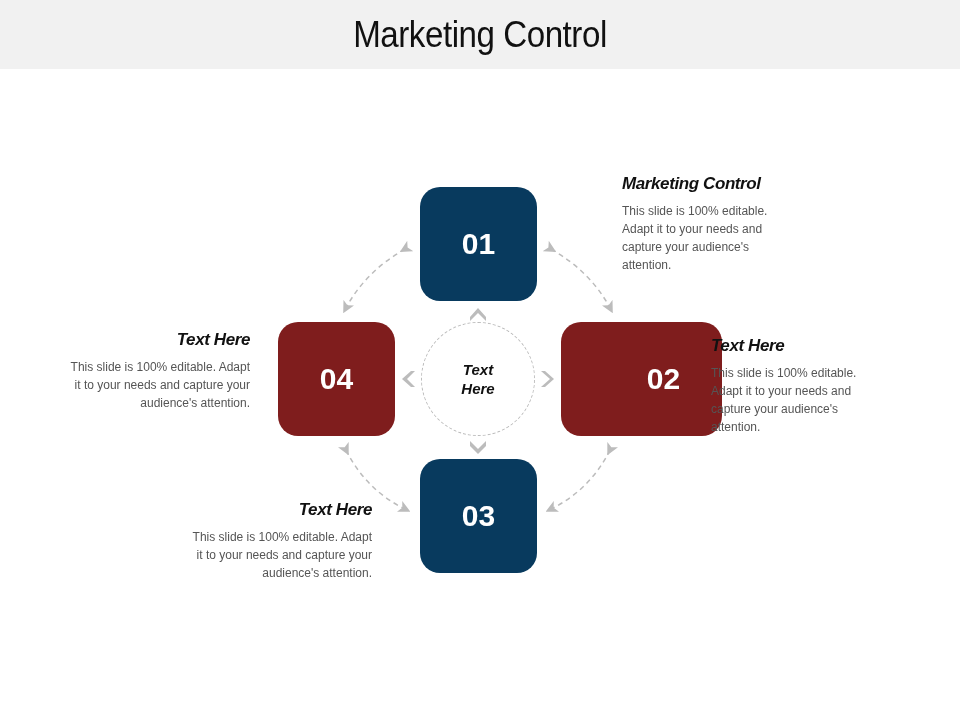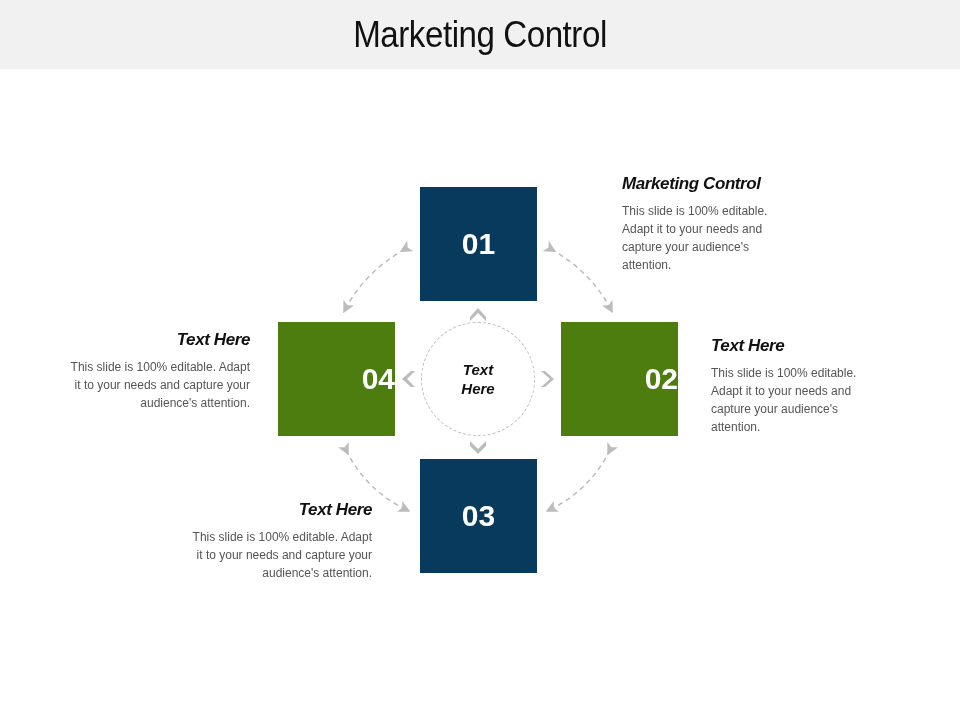--- a/index.html
+++ b/index.html
@@ -1,21 +1,21 @@
 <!DOCTYPE html>
 <html><head>
 <meta charset="utf-8">
 <style>
   html, body { margin: 0; padding: 0; }
   body { width: 960px; height: 720px; background: #ffffff; position: relative; overflow: hidden; font-family: "Liberation Sans", sans-serif; }
   .header { position: absolute; left: 0; top: 0; width: 960px; height: 69px; background: #f1f1f1; }
   .title { position: absolute; left: 0; top: 14px; width: 960px; text-align: center; font-size: 36px; color: #111; letter-spacing: -0.5px; transform: scaleX(0.92); }
-  .box { position: absolute; width: 117px; height: 114px; display: flex; align-items: center; justify-content: center; color: #fff; font-weight: bold; font-size: 30px; }
+  .box { position: absolute; width: 117px; height: 114px; display: flex; align-items: center; justify-content: center; color: #fff; font-weight: bold; font-size: 30px; border-radius: 20px; }
   .box.dark { background: #083a5e; }
-  .box.light { background: #4d7c0f; justify-content: flex-end; }
+  .box.light { background: #7f1d1d; }
   .circle { position: absolute; left: 421px; top: 322px; width: 112px; height: 112px; border: 1px dashed #bcbcbc; border-radius: 50%; display: flex; align-items: center; justify-content: center; text-align: center; }
   .circle-label { font-style: italic; font-weight: bold; font-size: 15px; line-height: 19px; color: #111; width: 60px; }
   .block { position: absolute; width: 180px; }
   .block .h { font-style: italic; font-weight: bold; font-size: 17px; color: #111; letter-spacing: -0.4px; margin-bottom: 8px; }
   .block .p { font-size: 12px; line-height: 18px; color: #555; }
   .block.right-align { text-align: right; }
   svg.overlay { position: absolute; left: 0; top: 0; }
 </style>
 </head>
 <body>
@@ -38,21 +38,21 @@
 
   <path d="M470,317 L478,308 L486,317 L486,321 L478,313 L470,321 Z" fill="#bcbcbc"></path>
   <path d="M470,441 L478,449 L486,441 L486,446 L478,454 L470,446 Z" fill="#bcbcbc"></path>
   <path d="M411,371 L402,379 L411,387 L415,387 L407,379 L415,371 Z" fill="#bcbcbc"></path>
   <path d="M541,371 L550,379 L541,387 L545,387 L554,379 L545,371 Z" fill="#bcbcbc"></path>
 </svg>
 
 <div class="box dark" style="left:420px;top:187px;">
   <span>01</span>
 </div>
-<div class="box light" style="left:561px;top:322px;">
+<div class="box light" style="left:561px;top:322px;padding-left:44px;">
   <span>02</span>
 </div>
 <div class="box dark" style="left:420px;top:459px;">
   <span>03</span>
 </div>
 <div class="box light" style="left:278px;top:322px;">
   <span>04</span>
 </div>
 
 <div class="circle">

